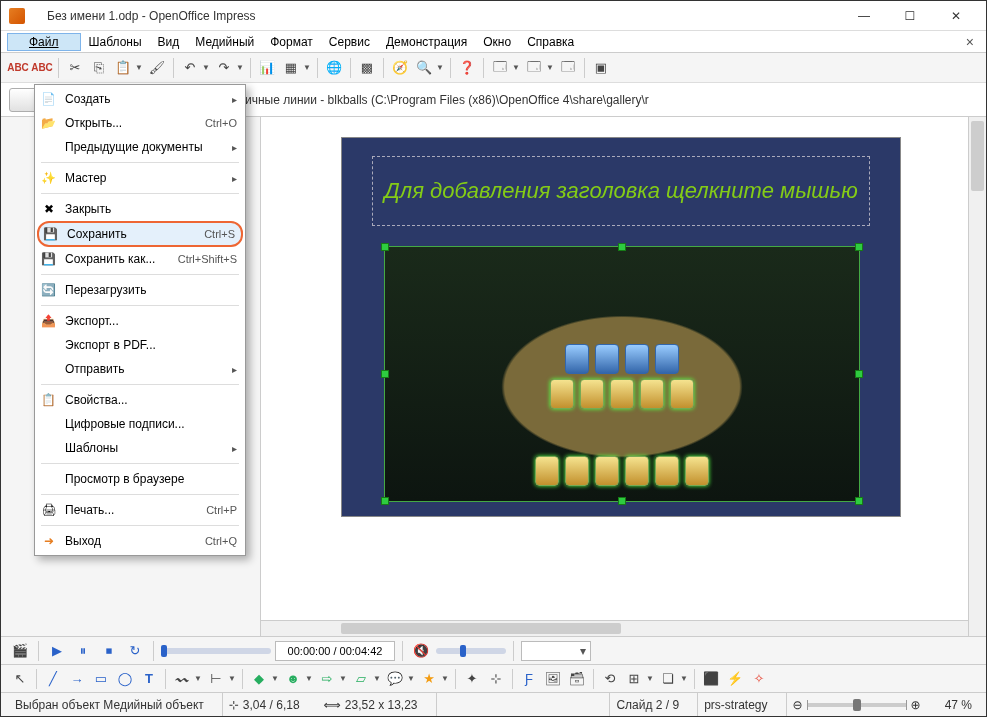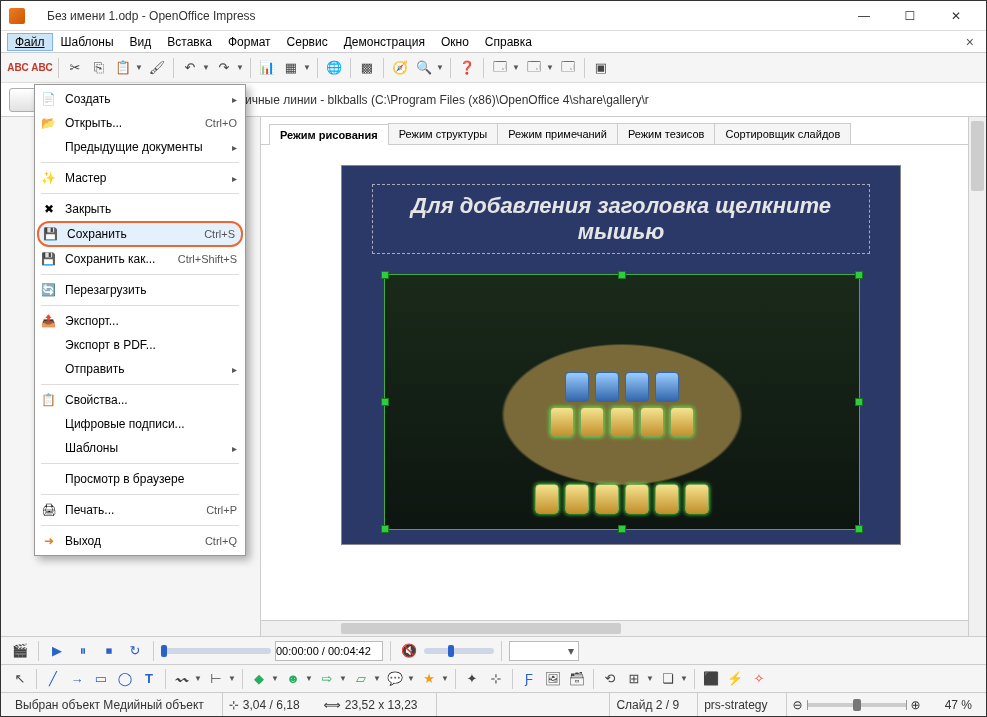--- a/index.html
+++ b/index.html
@@ -10,21 +10,21 @@
 
 .titlebar { height: 30px; background: #fff; display: flex; align-items: center; padding: 0 8px; border-bottom: 1px solid #ddd; gap: 14px; }
 .titlebar-icon { width: 16px; height: 16px; background: linear-gradient(135deg,#e67e22,#d35400); border-radius: 2px; margin-right: 8px; }
 .titlebar-title { flex: 1; color: #333; }
 .winbtns { display: flex; gap: 2px; }
 .winbtn { width: 44px; height: 28px; display: flex; align-items: center; justify-content: center; color: #333; }
 
 
 .menubar { height: 22px; background: #fff; display: flex; align-items: center; padding: 0 6px; border-bottom: 1px solid #ccc; position: relative; }
 .menuitm { padding: 2px 8px; cursor: default; }
-.menuitm.active { background: #cde6f7; border: 1px solid #7eb4ea; padding: 1px 7px; }
+.menuitm.active { background: #cde6f7; border: 1px solid #7eb4ea; padding: 1px 21px; }
 .menuitm u { text-decoration: underline; }
 .menubar-close { margin-left: auto; padding: 0 6px; color: #555; font-size: 14px; }
 
 
 .toolbar { height: 30px; background: #f5f5f5; display: flex; align-items: center; padding: 2px 6px; gap: 2px; border-bottom: 1px solid #ddd; overflow: hidden; }
 .tbtn { width: 22px; height: 22px; display: inline-flex; align-items: center; justify-content: center; border: 1px solid transparent; border-radius: 2px; font-size: 13px; color: #444; }
 .tsep { width: 1px; height: 20px; background: #ccc; margin: 0 3px; }
 .tdrop { width: 10px; text-align: center; color: #555; font-size: 8px; margin-left: -2px; }
 
 
@@ -40,21 +40,21 @@
 .center { flex: 1; display: flex; flex-direction: column; }
 
 
 .tabs { height: 28px; display: flex; align-items: flex-end; padding: 0 8px; background: #fff; border-bottom: 1px solid #ccc; gap: 0; }
 .tab { padding: 4px 10px; border: 1px solid #ccc; border-bottom: none; background: #f5f5f5; margin-right: -1px; cursor: default; font-size: 11px; }
 .tab.active { background: #fff; font-weight: bold; position: relative; top: 1px; }
 
 
 .canvas { flex: 1; background: #fff; position: relative; overflow: hidden; }
 .slide { position: absolute; left: 80px; top: 20px; width: 560px; height: 380px; background: #2b3968; border: 1px solid #888; }
-.slide-title { position: absolute; left: 30px; top: 18px; right: 30px; height: 70px; border: 1px dashed #aab; color: #e5e5e5; font-style: italic; font-weight: bold; font-size: 22px; text-align: center; display: flex; align-items: center; justify-content: center; line-height: 1.2; }
+.slide-title { position: absolute; left: 30px; top: 18px; right: 30px; height: 70px; border: 1px dashed #aab; color: #84cc16; font-style: italic; font-weight: normal; font-size: 22px; text-align: center; display: flex; align-items: center; justify-content: center; line-height: 1.2; }
 .media-frame { position: absolute; left: 42px; top: 108px; width: 476px; height: 256px; border: 1px solid #4a4; }
 .media-frame .handle { position: absolute; width: 8px; height: 8px; background: #2ecc40; border: 1px solid #167a16; }
 .h-tl{top:-4px;left:-4px}.h-tm{top:-4px;left:50%;margin-left:-4px}.h-tr{top:-4px;right:-4px}
 .h-ml{top:50%;left:-4px;margin-top:-4px}.h-mr{top:50%;right:-4px;margin-top:-4px}
 .h-bl{bottom:-4px;left:-4px}.h-bm{bottom:-4px;left:50%;margin-left:-4px}.h-br{bottom:-4px;right:-4px}
 .game-img { width: 100%; height: 100%; background:
   radial-gradient(ellipse at 50% 55%, #7a6a3a 35%, transparent 36%),
   radial-gradient(circle at 50% 45%, #c0a050 8%, transparent 9%),
   linear-gradient(#1a2a1a,#0d1510);
   position: relative; overflow: hidden; }
@@ -75,21 +75,21 @@
 .dd-icon { width: 20px; height: 18px; display: inline-flex; align-items: center; justify-content: center; font-size: 12px; margin-right: 6px; }
 .dd-label { flex: 1; }
 .dd-accel { color: #555; font-size: 11px; }
 .dd-arrow { color: #555; font-size: 10px; margin-left: 4px; }
 .dd-sep { height: 1px; background: #ddd; margin: 3px 6px; }
 
 
 .mediabar { height: 28px; background: #f5f5f5; border-top: 1px solid #ccc; display: flex; align-items: center; padding: 2px 8px; gap: 4px; }
 .mediabar .seek { flex: 0 0 110px; height: 6px; background: #cfd6e6; border-radius: 3px; position: relative; }
 .mediabar .seek-pos { position: absolute; left: 0; top: -3px; width: 6px; height: 12px; background: #2a62c9; border-radius: 2px; }
-.timebox { width: 108px; height: 20px; border: 1px solid #bbb; background: #fff; text-align: left; line-height: 18px; font-size: 11px; }
+.timebox { width: 120px; height: 20px; border: 1px solid #bbb; background: #fff; text-align: center; line-height: 18px; font-size: 11px; }
 .vol { width: 70px; height: 6px; background: #cfd6e6; border-radius: 3px; position: relative; }
 .vol-pos { position: absolute; left: 24px; top: -3px; width: 6px; height: 12px; background: #2a62c9; border-radius: 2px; }
 .combo { width: 70px; height: 20px; border: 1px solid #bbb; background: #fff; position: relative; }
 .combo::after { content: "▾"; position: absolute; right: 4px; top: 2px; color: #555; }
 
 
 .drawbar { height: 28px; background: #f5f5f5; border-top: 1px solid #ccc; display: flex; align-items: center; padding: 2px 8px; gap: 2px; }
 
 
 .statusbar { height: 24px; background: #f5f5f5; border-top: 1px solid #ccc; display: flex; align-items: center; padding: 0 8px; gap: 12px; font-size: 11px; color: #333; }
@@ -112,21 +112,21 @@
       <div class="winbtn">—</div>
       <div class="winbtn">☐</div>
       <div class="winbtn">✕</div>
     </div>
   </div>
 
   <div class="menubar">
     <div class="menuitm active"><u>Файл</u></div>
     <div class="menuitm"><span>Шаблоны</span></div>
     <div class="menuitm"><span>Вид</span></div>
-    <div class="menuitm"><span>Вставка</span></div>
+    <div class="menuitm"><span>Медийный</span></div>
     <div class="menuitm"><span>Формат</span></div>
     <div class="menuitm"><span>Сервис</span></div>
     <div class="menuitm"><span>Демонстрация</span></div>
     <div class="menuitm"><span>Окно</span></div>
     <div class="menuitm"><span>Справка</span></div>
     <div class="menubar-close">×</div>
   </div>
 
   <div class="toolbar">
     <div class="tbtn" style="color:#c0392b;font-size:10px;font-weight:bold">ABC</div>
@@ -170,27 +170,20 @@
     <button class="themebtn">Создать тему...</button>
     <div class="icbtn">▦</div>
     <div class="icbtn plain">☰</div>
     <div class="themepath">Граничные линии - blkballs (C:\Program Files (x86)\OpenOffice 4\share\gallery\r</div>
   </div>
 
   <div class="main">
     <div class="leftpanel"></div>
 
     <div class="center">
-      <div class="tabs">
-        <div class="tab active">Режим рисования</div>
-        <div class="tab">Режим структуры</div>
-        <div class="tab">Режим примечаний</div>
-        <div class="tab">Режим тезисов</div>
-        <div class="tab">Сортировщик слайдов</div>
-      </div>
 
       <div class="canvas">
         <div class="slide">
           <div class="slide-title">Для добавления заголовка щелкните мышью</div>
           <div class="media-frame">
             <div class="game-img">
               <div class="card-row r1">
                   <div class="card blue"></div>
                   <div class="card blue"></div>
                   <div class="card blue"></div>

